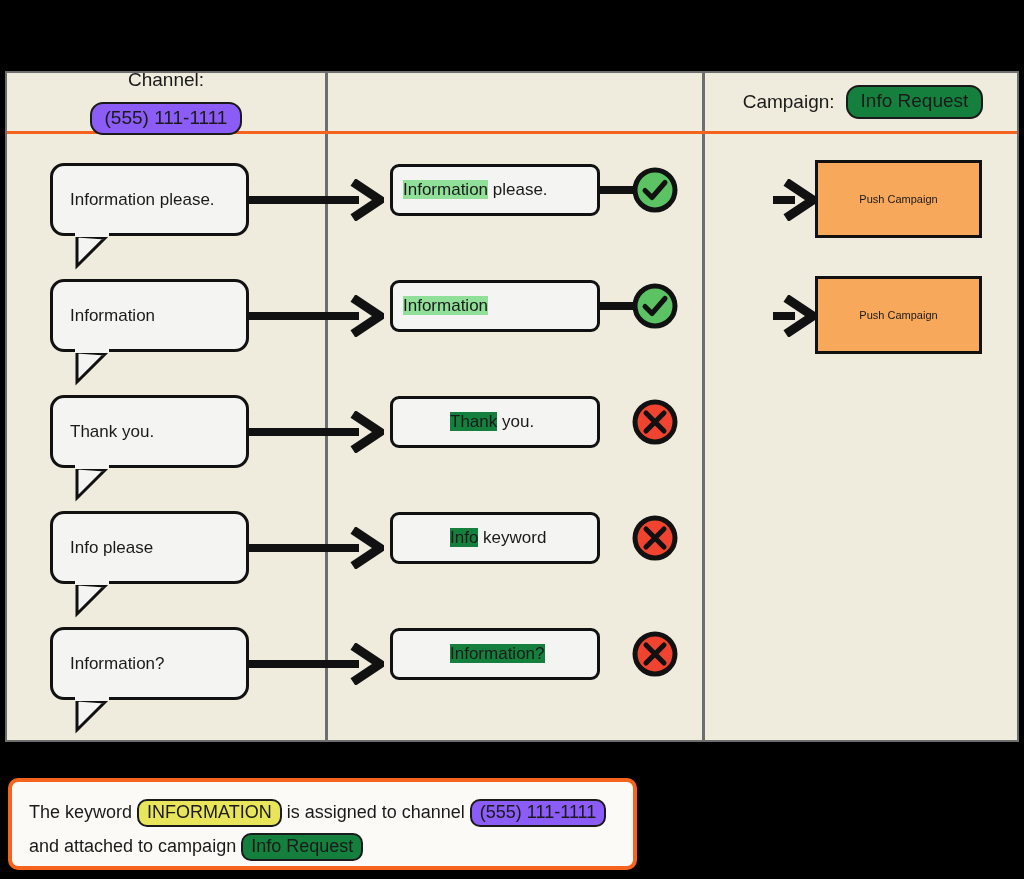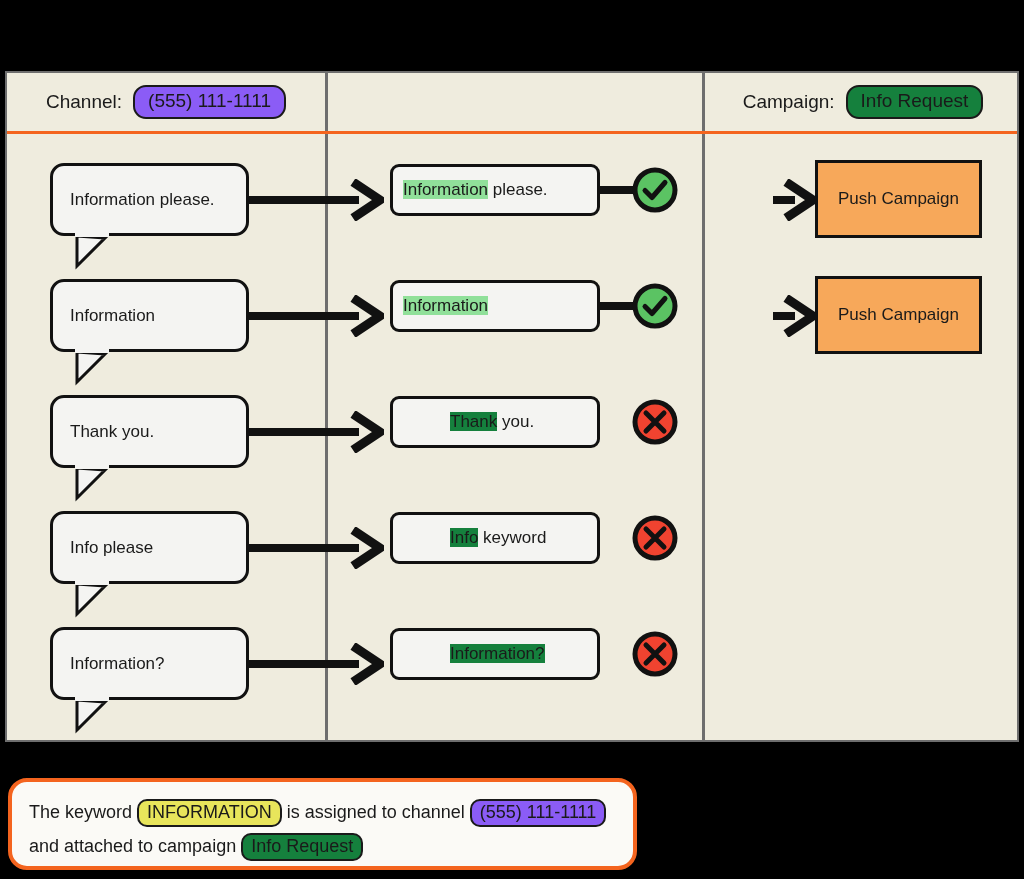--- a/index.html
+++ b/index.html
@@ -49,21 +49,21 @@
   }
   .header-cell {
     position: absolute;
     top: 0;
     height: 58px;
     display: flex;
     align-items: center;
     justify-content: center;
     gap: 11px;
   }
-  #header-cell-channel  { left: 0px;   width: 318px; }
+  #header-cell-channel  { left: 0px;   width: 318px; flex-direction: column; }
   #header-cell-keyword  { left: 321px; width: 374px; }
   #header-cell-campaign { left: 698px; width: 316px; }
 
   .header-label {
     font-size: 19px;
     color: #1A1A1A;
     white-space: nowrap;
   }
 
   .pill {
@@ -201,35 +201,35 @@
     left: 808px;
     top: 5px;
     width: 167px;
     height: 78px;
     background: #F7A85A;
     border: 3px solid #111111;
     box-sizing: border-box;
     display: flex;
     align-items: center;
     justify-content: center;
-    font-size: 17px;
+    font-size: 11px;
     color: #1A1A1A;
     white-space: nowrap;
   }
 
   
   #caption-box {
     position: absolute;
     left: 8px;
     top: 778px;
     width: 629px;
     height: 92px;
     background: #FBFAF6;
     border: 4px solid #F4641E;
-    border-radius: 19px;
+    border-radius: 10px;
     box-sizing: border-box;
     padding: 13px 15px 0 17px;
   }
   .caption-line {
     font-size: 18px;
     color: #1A1A1A;
     line-height: 34px;
     white-space: nowrap;
   }
   .inline-pill {

